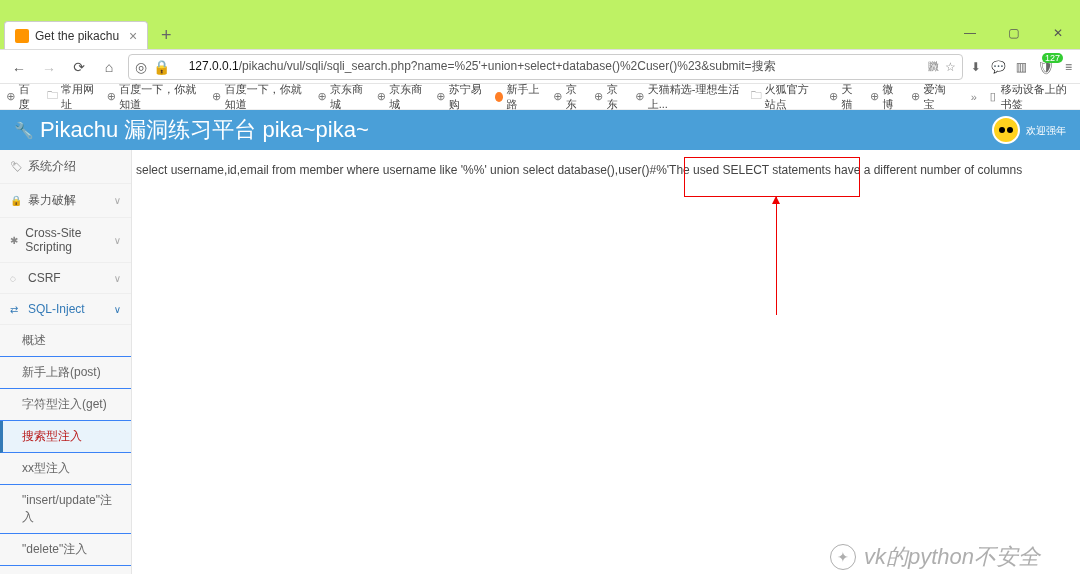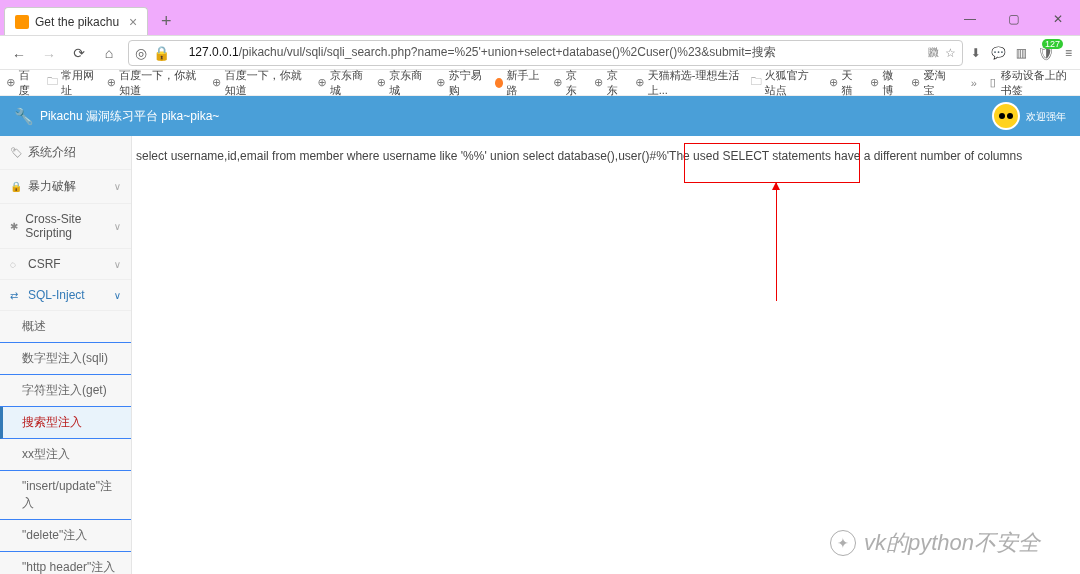--- a/index.html
+++ b/index.html
@@ -1,17 +1,17 @@
 <!DOCTYPE html>
 <html><head>
 <meta charset="utf-8">
 <style>
   * { margin:0; padding:0; box-sizing:border-box; font-family:"Microsoft YaHei",Arial,sans-serif; }
   body { width:1080px; height:574px; overflow:hidden; background:#fff; font-size:12px; color:#333; }
-  .titlebar { height:36px; background:#f0abfc; display:flex; align-items:flex-end; border-bottom:1px solid #ddd; }
+  .titlebar { height:50px; background:#bef264; display:flex; align-items:flex-end; border-bottom:1px solid #ddd; }
   .tabs { display:flex; align-items:center; padding-left:4px; }
   .tab { display:flex; align-items:center; height:28px; padding:0 10px; background:#fff; border:1px solid #ccc; border-bottom:none; border-radius:4px 4px 0 0; font-size:12px; gap:6px;}
   .tab .fav { width:14px; height:14px; background:#ff9500; border-radius:2px; }
   .tab-x { color:#888; font-size:14px; cursor:pointer; margin-left:4px;}
   .newtab { width:24px; height:24px; display:flex; align-items:center; justify-content:center; color:#666; font-size:18px; margin-left:6px; cursor:pointer;}
   .winctrl { margin-left:auto; display:flex; }
   .winbtn { width:44px; height:32px; display:flex; align-items:center; justify-content:center; color:#555; font-size:12px;}
   .navbar { height:34px; display:flex; align-items:center; padding:0 8px; gap:8px; border-bottom:1px solid #e5e5e5;}
   .navbtn { width:22px; height:22px; display:flex; align-items:center; justify-content:center; color:#555; font-size:14px;}
   .urlwrap { flex:1; display:flex; align-items:center; height:26px; border:1px solid #ccc; border-radius:4px; padding:0 6px; gap:6px; background:#fff;}
@@ -22,21 +22,21 @@
   .badge { position:relative; font-size:14px; }
   .badge::after { content:attr(data-count); position:absolute; top:-6px; right:-8px; background:#3c3; color:#fff; font-size:9px; padding:0 3px; border-radius:6px;}
   .bookmarkbar { height:26px; display:flex; align-items:center; padding:0 6px; gap:10px; border-bottom:1px solid #eee; font-size:11px; color:#444;}
   .bm { display:flex; align-items:center; gap:3px; cursor:pointer;}
   .bm .ic { width:12px; height:12px; display:inline-flex; align-items:center; justify-content:center; color:#777;}
   .bm.fire .dot { width:10px; height:10px; background:#ff7f27; border-radius:50%; }
   .bookmarkbar .spacer { flex:1; }
   .bm-more { color:#888; letter-spacing:1px; }
   .appheader { height:40px; background:#4a9fd8; display:flex; align-items:center; padding:0 14px; color:#fff;}
   .appheader .keyic { font-size:16px; margin-right:6px;}
-  .apptitle { font-size:12px; }
+  .apptitle { font-size:22px; }
   .useric { margin-left:auto; display:flex; align-items:center; gap:6px; font-size:10px; }
   .pika { width:28px; height:28px; border-radius:50%; background:#ffd21f; border:2px solid #fff; display:flex; align-items:center; justify-content:center;}
   .pika::after { content:""; width:6px; height:6px; background:#000; border-radius:50%; box-shadow:8px 0 0 #000; transform:translateX(-4px);}
   .maincols { display:flex; height:calc(100% - 132px);}
   .sidebar { width:132px; background:#f7f7f7; border-right:1px solid #e5e5e5; overflow:hidden;}
   .side-item { display:flex; align-items:center; padding:8px 10px; border-bottom:1px solid #eee; font-size:12px; color:#555; cursor:pointer; gap:6px; position:relative;}
   .side-item.active-parent { color:#337ab7;}
   .side-item .chev { margin-left:auto; color:#aaa; font-size:10px;}
   .side-sub { padding:7px 10px 7px 22px; font-size:12px; color:#666; cursor:pointer; border-bottom:1px solid #3b82f6;}
   .side-sub.active { background:#e9f3fb; color:#b91c1c; border-left:3px solid #337ab7; padding-left:19px;}
@@ -195,21 +195,21 @@
         <span class="ic">◌</span>
         <span>CSRF</span>
         <span class="chev">∨</span>
       </div>
     <div class="side-item active-parent">
         <span class="ic">⇄</span>
         <span>SQL-Inject</span>
         <span class="chev" style="color:#337ab7">∨</span>
       </div>
     <div class="side-sub">概述</div>
-    <div class="side-sub">数字型注入(sqli)</div>
+    <div class="side-sub">新手上路(post)</div>
     <div class="side-sub">字符型注入(get)</div>
     <div class="side-sub active">搜索型注入</div>
     <div class="side-sub">xx型注入</div>
     <div class="side-sub">"insert/update"注入</div>
     <div class="side-sub">"delete"注入</div>
     <div class="side-sub">"http header"注入</div>
 
   </div>
 
   <div class="content">

